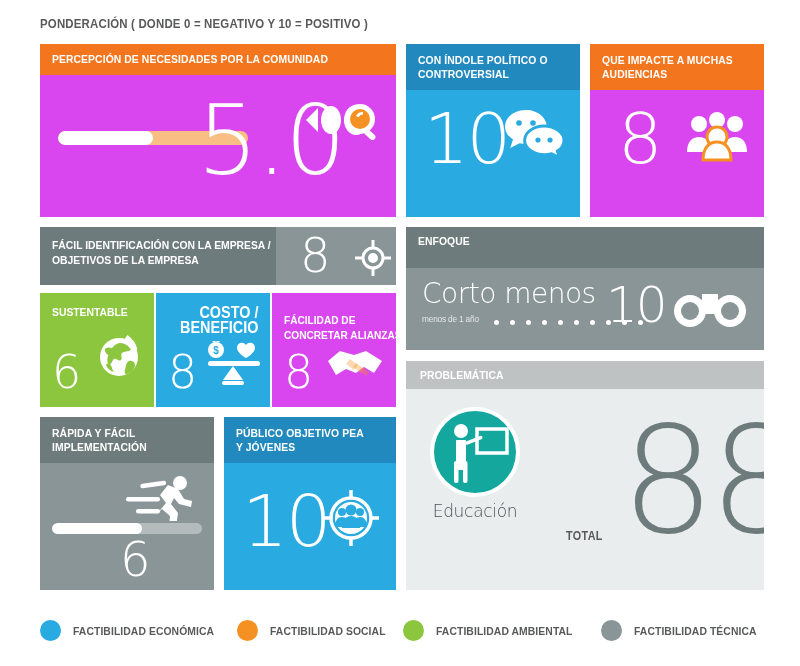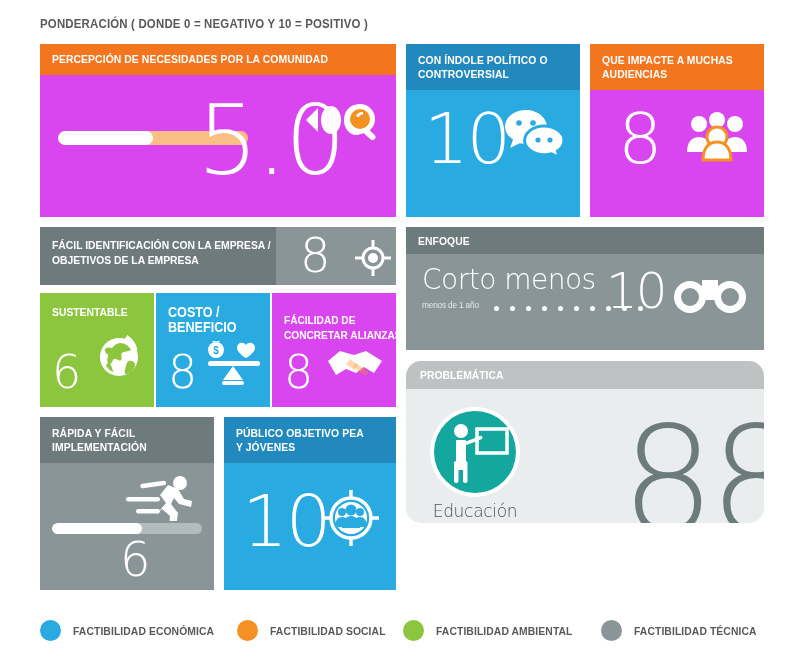--- a/index.html
+++ b/index.html
@@ -200,21 +200,21 @@
           <line x1="19" y1="30" x2="19" y2="37"></line>
           <line x1="1" y1="19" x2="8" y2="19"></line>
           <line x1="30" y1="19" x2="37" y2="19"></line>
         </g>
         <circle cx="19" cy="19" r="5" fill="#ffffff"></circle>
       </svg>
     </span>
   </div>
 
   <div class="card" style="left:406px;top:227px;width:358px;height:123px;">
-    <div class="card-head gr-head" style="height:27px;padding-top:7px;">
+    <div class="card-head gr-head" style="height:41px;padding-top:7px;">
       <span class="hl">ENFOQUE</span>
     </div>
     <div class="card-body gr-body" style="height:96px;">
       <div class="enfoque-main">Corto menos</div>
       <div class="enfoque-sub">menos de 1 año</div>
       <div class="dots">
         <i></i>
           <i></i>
           <i></i>
           <i></i>
@@ -257,21 +257,21 @@
           </g>
           <path d="M30 4 c4 3 8 8 9 13" fill="none" stroke="#ffffff" stroke-width="5"></path>
         </svg>
       </span>
       <div class="bignum" style="position:absolute;left:12px;top:56px;font-size:46px;">6</div>
     </div>
   </div>
 
   <div class="card" style="left:156px;top:293px;width:114px;height:114px;">
     <div class="card-body bl-body" style="height:114px;">
-      <div style="position:absolute;left:12px;top:12px;color:#fff;font-weight:bold;font-size:14px;line-height:15px;">
+      <div style="position:absolute;left:24px;top:12px;color:#fff;font-weight:bold;font-size:16px;line-height:15px;text-align:right;">
         <span class="hl" style="display:block;transform:scaleX(.9);transform-origin:left center;white-space:nowrap;">COSTO /</span>
         <span class="hl" style="display:block;transform:scaleX(.9);transform-origin:left center;white-space:nowrap;">BENEFICIO</span>
       </div>
       <span class="ico" style="left:46px;top:48px;">
         <svg width="62" height="46" viewBox="0 0 62 46">
           <g fill="#ffffff">
             <circle cx="14" cy="9" r="8"></circle>
             <text x="14" y="13" font-size="10" font-weight="bold" text-anchor="middle" fill="#29ABE2" font-family="Liberation Sans, sans-serif">$</text>
             <path d="M11 1 c2 -2 5 -2 6 0" stroke="#ffffff" stroke-width="2" fill="none"></path>
             <path d="M44 4 c3 -4 9 -2 9 3 c0 5 -9 10 -9 10 c0 0 -9 -5 -9 -10 c0 -5 6 -7 9 -3 z"></path>
@@ -352,21 +352,21 @@
             <path d="M33 40 c0 -7 3 -10 7 -10 c4 0 7 3 7 10 z"></path>
             <circle cx="31" cy="23" r="5.5"></circle>
             <path d="M22 41 c0 -8 4 -12 9 -12 c5 0 9 4 9 12 z"></path>
           </g>
         </svg>
       </span>
       <div class="bignum" style="position:absolute;left:18px;top:22px;font-size:72px;">10</div>
     </div>
   </div>
 
-  <div class="card" style="left:406px;top:361px;width:358px;height:162px;border-radius:15px;">
+  <div class="card" style="left:406px;top:361px;width:358px;height:229px;">
     <div class="prob-head" style="height:28px;">
       <span class="hl">PROBLEMÁTICA</span>
     </div>
     <div class="prob-body" style="height:201px;padding-left:18px;">
       <div class="prob-circle">
         <svg width="82" height="82" viewBox="0 0 82 82">
           <g fill="#ffffff">
             <circle cx="27" cy="20" r="7"></circle>
             <rect x="22" y="29" width="10" height="30" rx="1"></rect>
             <rect x="20" y="50" width="4.5" height="22" rx="2"></rect>

